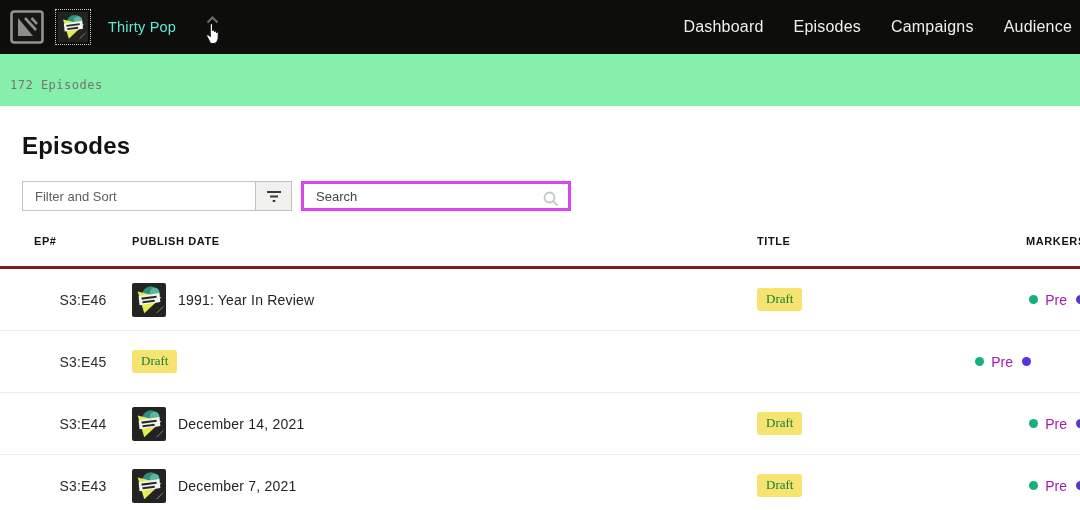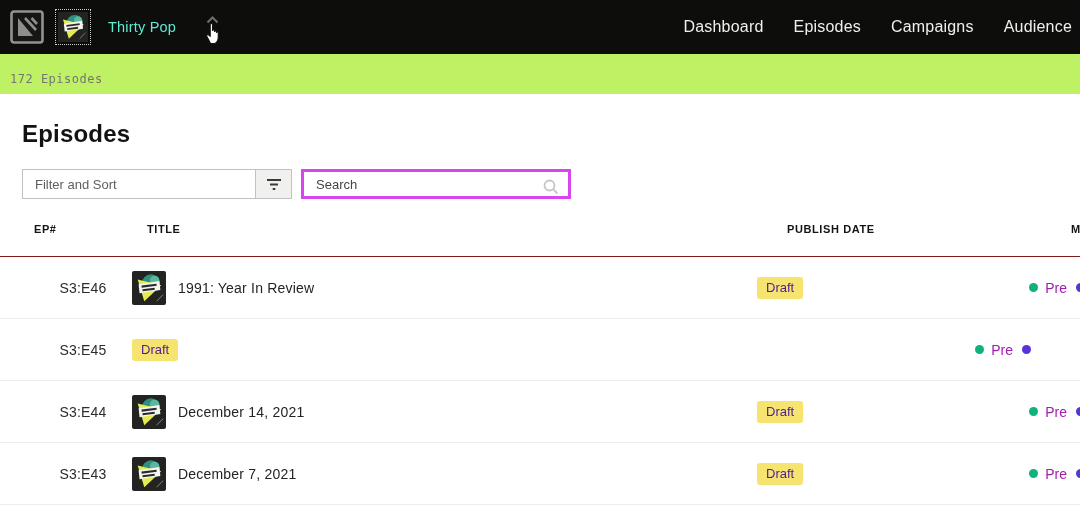--- a/index.html
+++ b/index.html
@@ -15,21 +15,21 @@
   .nav-art svg { width: 100%; height: 100%; display: block; }
   .show-switcher { display: flex; align-items: center; cursor: pointer; }
   .show-name { margin-left: 17px; color: #5eead4; font-size: 14.5px; letter-spacing: .2px; }
   .chev-wrap { position: relative; margin-left: 26px; width: 24px; height: 34px; }
   .chev-wrap .chev { position: absolute; left: 4px; top: 6px; }
   .chev-wrap .cursor { position: absolute; left: 0; top: 9px; }
   .nav-links { margin-left: auto; display: flex; align-items: center; gap: 30px; }
   .nav-link { color: #efefec; font-size: 16px; letter-spacing: .2px; cursor: pointer; white-space: nowrap; }
 
   
-  .subheader { height: 40px; background: #bef264; display: flex; align-items: center; }
+  .subheader { height: 52px; background: #86efac; display: flex; align-items: center; }
   .ep-count { font-family: "DejaVu Sans Mono", monospace; font-size: 12px;
     color: #757572; padding: 10px 0 0 10px; letter-spacing: .5px; }
 
   
   .page-title { margin: 26px 0 0 22px; font-size: 24px; font-weight: 700;
     color: #121210; letter-spacing: .2px; }
 
   .filters { display: flex; gap: 9px; margin: 21px 0 0 22px; }
   .filter-box { width: 270px; height: 30px; border: 1px solid #c2c2c0; background: #fff;
     display: flex; align-items: stretch; }
@@ -41,30 +41,30 @@
   .search-box { position: relative; width: 270px; height: 30px; border: 3px solid #d946ef; background: #fff; }
   .search-box input { width: 100%; height: 100%; border: 0; outline: none; padding: 0 34px 0 12px;
     font-size: 13px; color: #2e2e2c; font-family: "Liberation Sans", sans-serif; background: transparent; }
   .search-box input::placeholder { color: #454543; opacity: 1; }
   .search-box .mag { position: absolute; right: 9px; top: 7px; }
 
   
   .table { margin-top: 24px; }
   .trow { display: grid; grid-template-columns: 98px 625px 269px 1fr;
     padding-left: 34px; align-items: center; }
-  .thead { height: 34px; border-bottom: 1px solid #7f1d1d; align-items: start; gap: 15px; }
+  .thead { height: 34px; border-bottom: 3px solid #7f1d1d; align-items: start; }
   .th { font-size: 11px; font-weight: 700; color: #141412; letter-spacing: .6px; }
   .tbody-row { height: 62px; border-bottom: 1px solid #ececea; cursor: pointer; background: #fff; }
   .ep-num { font-size: 14px; color: #2c2c2a; letter-spacing: .2px; text-align: center; }
   .title-cell { display: flex; align-items: center; gap: 12px; }
   .row-art { width: 34px; height: 34px; border-radius: 2px; overflow: hidden; flex: 0 0 auto; }
   .row-art svg { width: 100%; height: 100%; display: block; }
   .ep-title { font-size: 14px; color: #242422; letter-spacing: .2px; }
-  .badge { display: inline-block; background: #f7e36f; color: #4c1d95; font-size: 13px;
-    padding: 3px 9px 4px; border-radius: 3px; }
+  .badge { display: inline-block; background: #f7e36f; color: #15803d; font-size: 13px;
+    padding: 3px 9px 4px; border-radius: 3px; font-family: Liberation Serif, serif; }
   .markers-cell { display: flex; align-items: center; justify-content: flex-end;
     gap: 7px; margin-right: -5px; white-space: nowrap; }
   .dot { width: 9px; height: 9px; border-radius: 50%; flex: 0 0 auto; }
   .dot-green { background: #12b17c; }
   .dot-purple { background: #5733d9; }
   .marker-label { font-size: 14px; color: #a21caf; margin-right: 2px; }
   .hidden-defs { position: absolute; width: 0; height: 0; overflow: hidden; }
 </style>
 </head>
 <body>
@@ -140,22 +140,22 @@
       <svg class="mag" width="16" height="16" viewBox="0 0 16 16">
         <circle cx="6.5" cy="6.5" r="5" fill="none" stroke="#c6c6c4" stroke-width="1.8"></circle>
         <path d="M10.3 10.3 L14.5 14.5" stroke="#c6c6c4" stroke-width="1.8"></path>
       </svg>
     </div>
   </div>
 
   <section class="table">
     <div class="trow thead">
       <span class="th">EP#</span>
+      <span class="th">PUBLISH DATE</span>
       <span class="th">TITLE</span>
-      <span class="th">PUBLISH DATE</span>
       <span class="th markers-cell" style="gap:0">MARKERS</span>
     </div>
 
     <div class="trow tbody-row">
       <span class="ep-num">S3:E46</span>
       <span class="title-cell">
         <span class="row-art">
           <svg viewBox="0 0 36 36">
               <use href="#art"></use>
             </svg>

